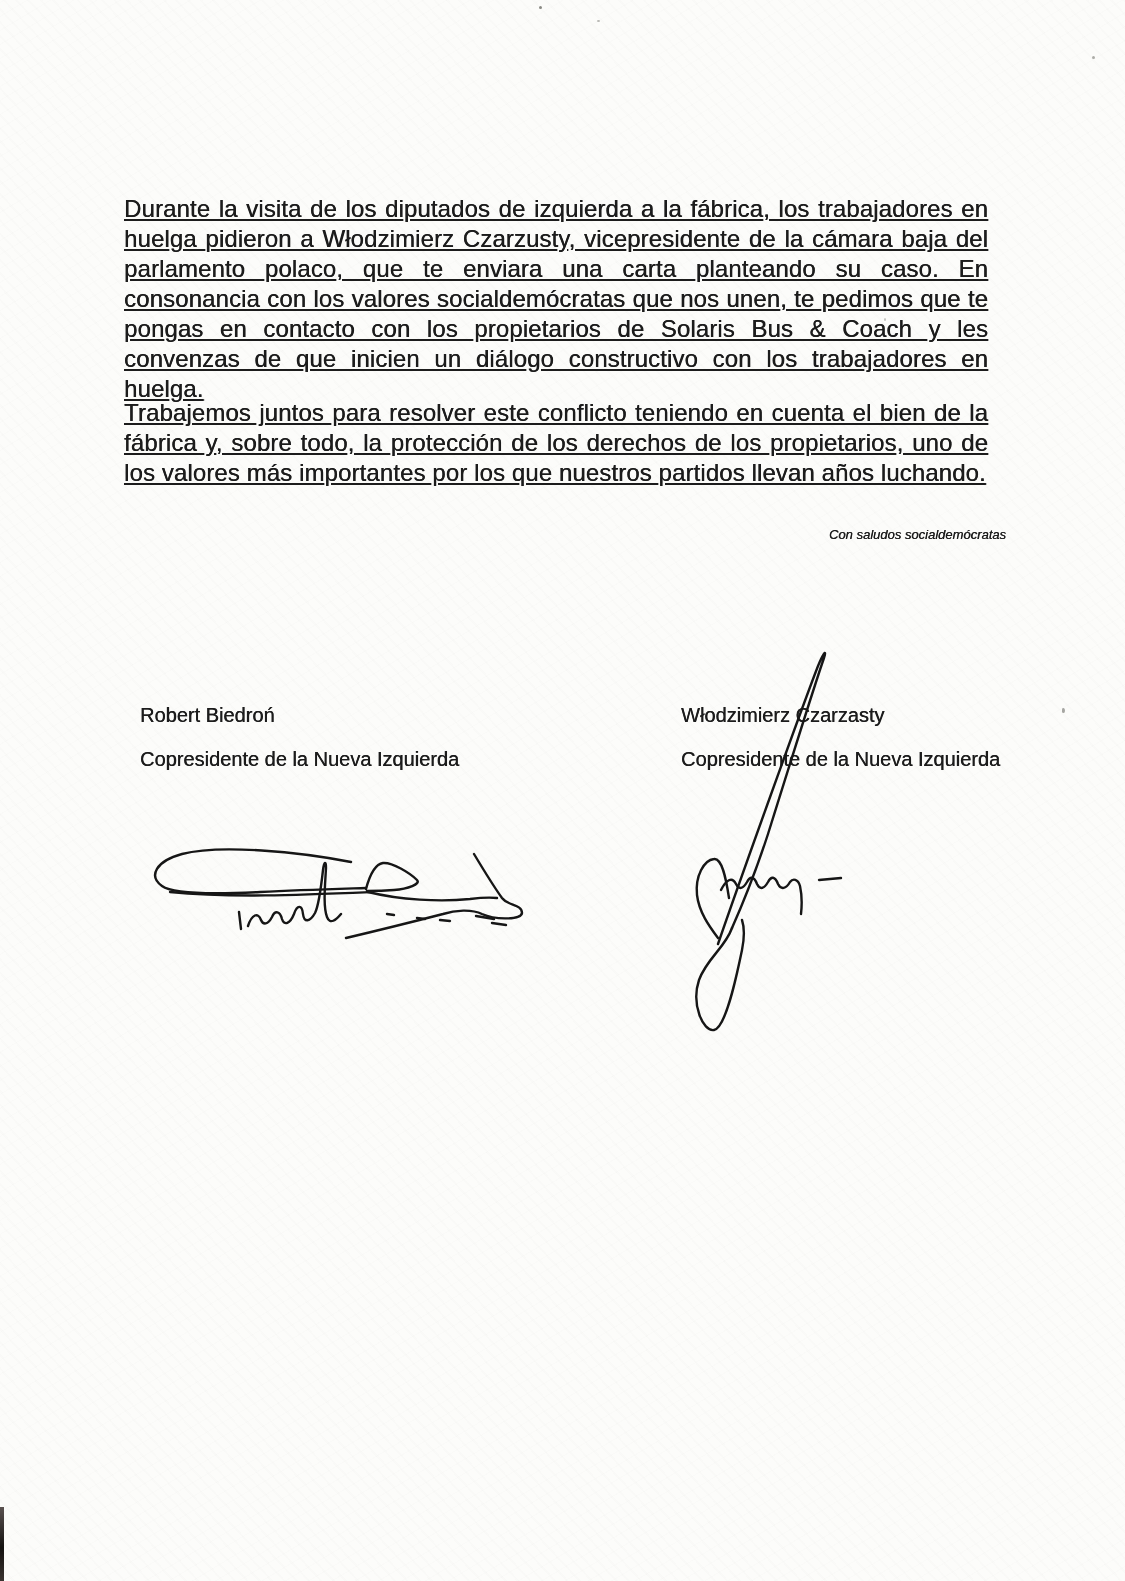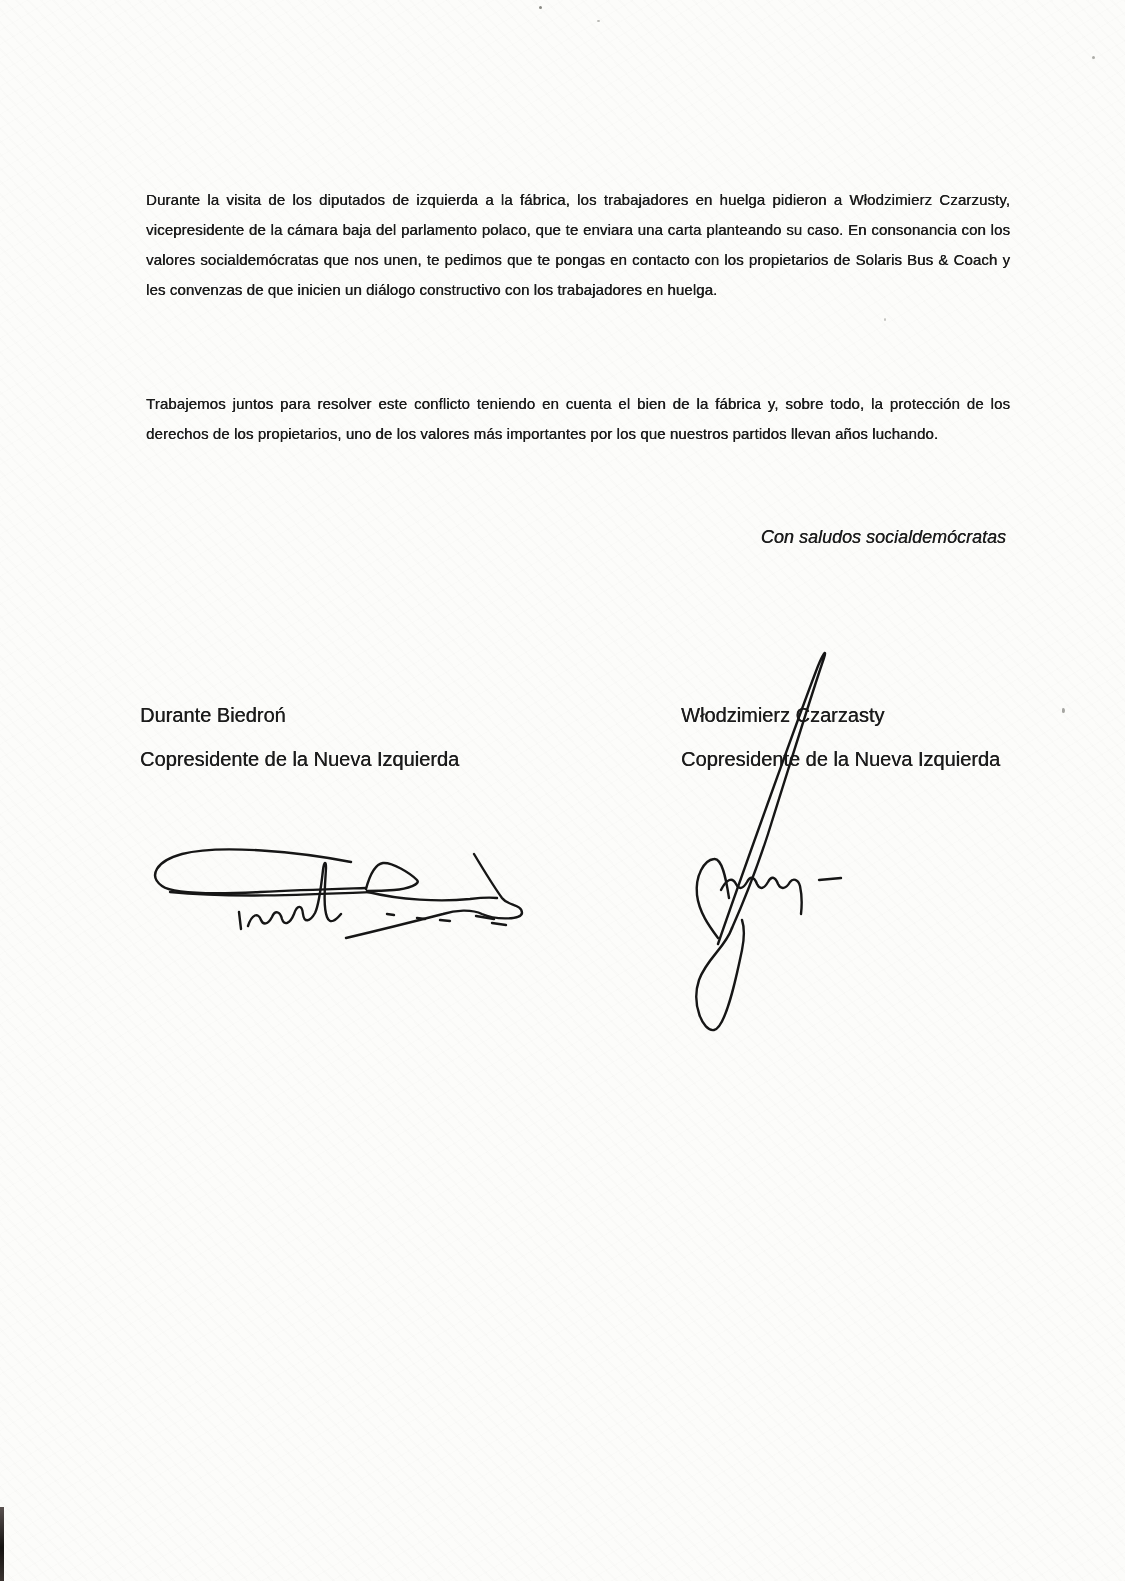--- a/index.html
+++ b/index.html
@@ -19,38 +19,39 @@
   .paper-noise {
     position: absolute;
     inset: 0;
     background:
       repeating-linear-gradient(47deg, rgba(120,120,115,0.02) 0 2px, transparent 2px 9px),
       repeating-linear-gradient(-31deg, rgba(120,120,115,0.015) 0 1px, transparent 1px 12px);
     pointer-events: none;
   }
   .body-text {
     position: absolute;
-    left: 146px;
+    left: 124px;
     width: 864px;
-    font-size: 15px;
+    font-size: 24px;
     line-height: 30px;
     text-align: justify;
     text-justify: inter-word;
     letter-spacing: 0.1px;
     text-shadow: 0.35px 0 0 currentColor;
+    text-decoration: underline;
   }
   .para-1 { top: 170px; }
   .para-2 { top: 374px; }
   .closing-line {
     position: absolute;
     left: 140px;
     top: 527px;
     width: 866px;
     text-align: right;
-    font-size: 18px;
+    font-size: 13px;
     font-style: italic;
     text-shadow: 0.3px 0 0 currentColor;
   }
   .sig-name, .sig-title {
     position: absolute;
     font-size: 20px;
     white-space: nowrap;
     text-shadow: 0.35px 0 0 currentColor;
   }
   .sig-left-name  { left: 140px; top: 704px; }
@@ -89,21 +90,21 @@
 <body>
 
 <div class="paper-noise"></div>
 
 <p class="body-text para-1">Durante la visita de los diputados de izquierda a la fábrica, los trabajadores en huelga pidieron a Włodzimierz Czarzusty, vicepresidente de la cámara baja del parlamento polaco, que te enviara una carta planteando su caso. En consonancia con los valores socialdemócratas que nos unen, te pedimos que te pongas en contacto con los propietarios de Solaris Bus &amp; Coach y les convenzas de que inicien un diálogo constructivo con los trabajadores en huelga.</p>
 
 <p class="body-text para-2">Trabajemos juntos para resolver este conflicto teniendo en cuenta el bien de la fábrica y, sobre todo, la protección de los derechos de los propietarios, uno de los valores más importantes por los que nuestros partidos llevan años luchando.</p>
 
 <div class="closing-line">Con saludos socialdemócratas</div>
 
-<div class="sig-name sig-left-name">Durante Biedroń</div>
+<div class="sig-name sig-left-name">Robert Biedroń</div>
 <div class="sig-title sig-left-title">Copresidente de la Nueva Izquierda</div>
 
 <div class="sig-name sig-right-name">Włodzimierz Czarzasty</div>
 <div class="sig-title sig-right-title">Copresidente de la Nueva Izquierda</div>
 
 <svg id="sig-left" class="sig-svg" width="400" height="120" viewBox="0 0 400 120" aria-hidden="true">
   <path d="M211,34 C160,24 80,16 42,26 C16,33 8,48 22,58 C34,67 80,66 120,64 C160,62 195,61 226,60"></path>
   <path d="M30,64 C90,70 160,67 232,64"></path>
   <path d="M99,84 L101,101 M108,98 C112,86 118,84 121,92 C123,97 128,97 132,89 C135,82 140,83 142,91 C144,98 150,96 154,86 C157,77 162,76 163,86 C164,95 170,94 175,85 C179,77 181,60 183,42 C184,34 186,32 186,40 C185,58 183,78 187,89 C190,97 196,92 201,86"></path>
   <path d="M226,61 C230,46 236,36 243,35 C252,34 270,45 277,52 C281,56 268,61 254,62 C242,63 231,63 227,63"></path>

